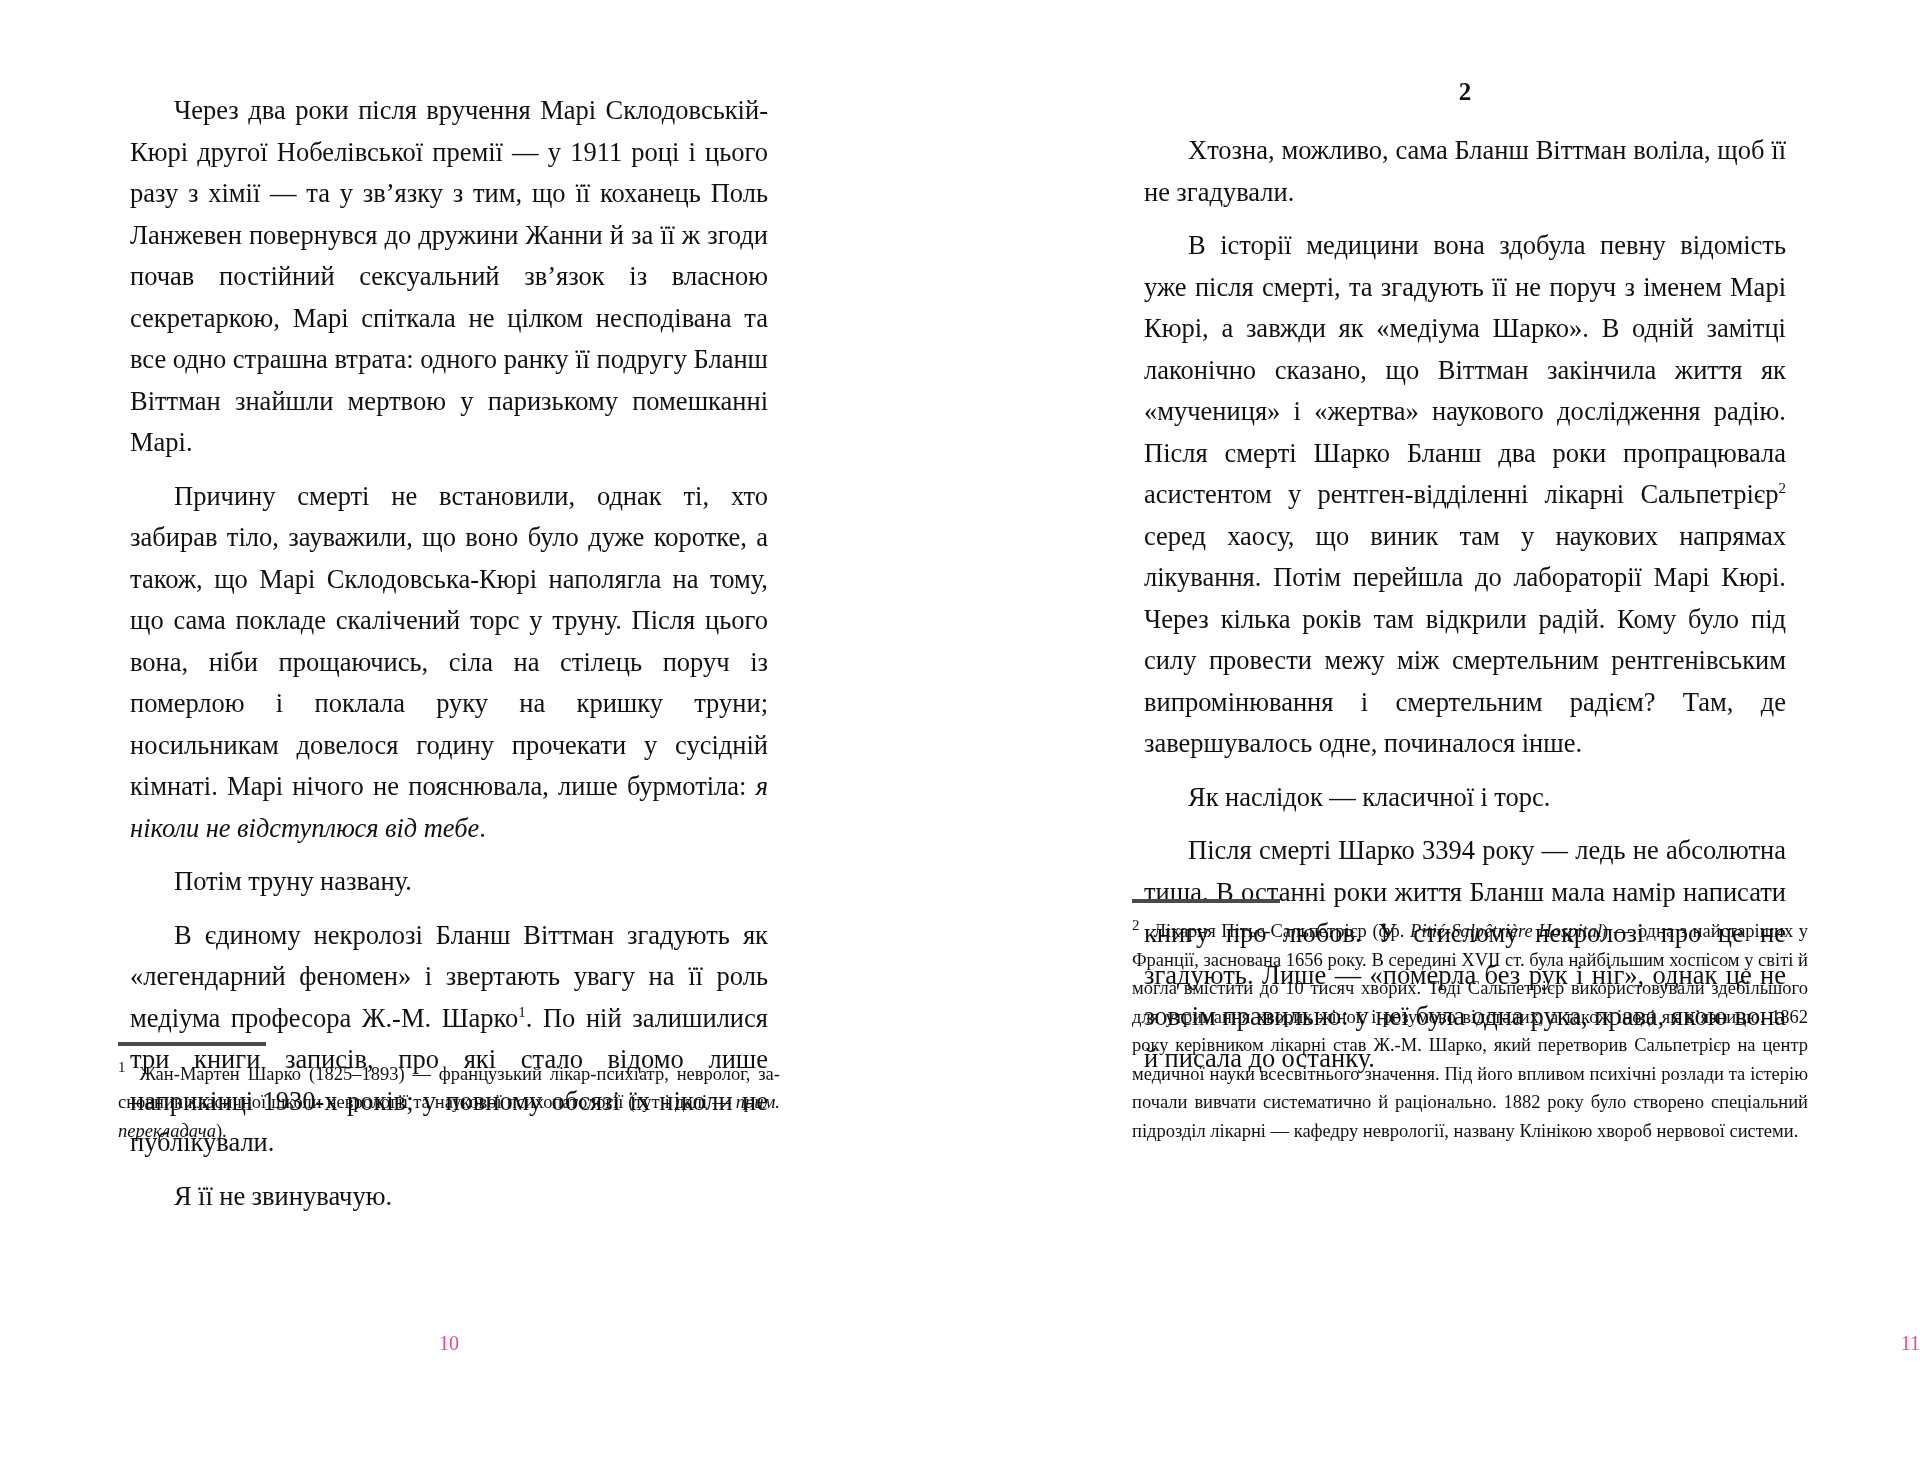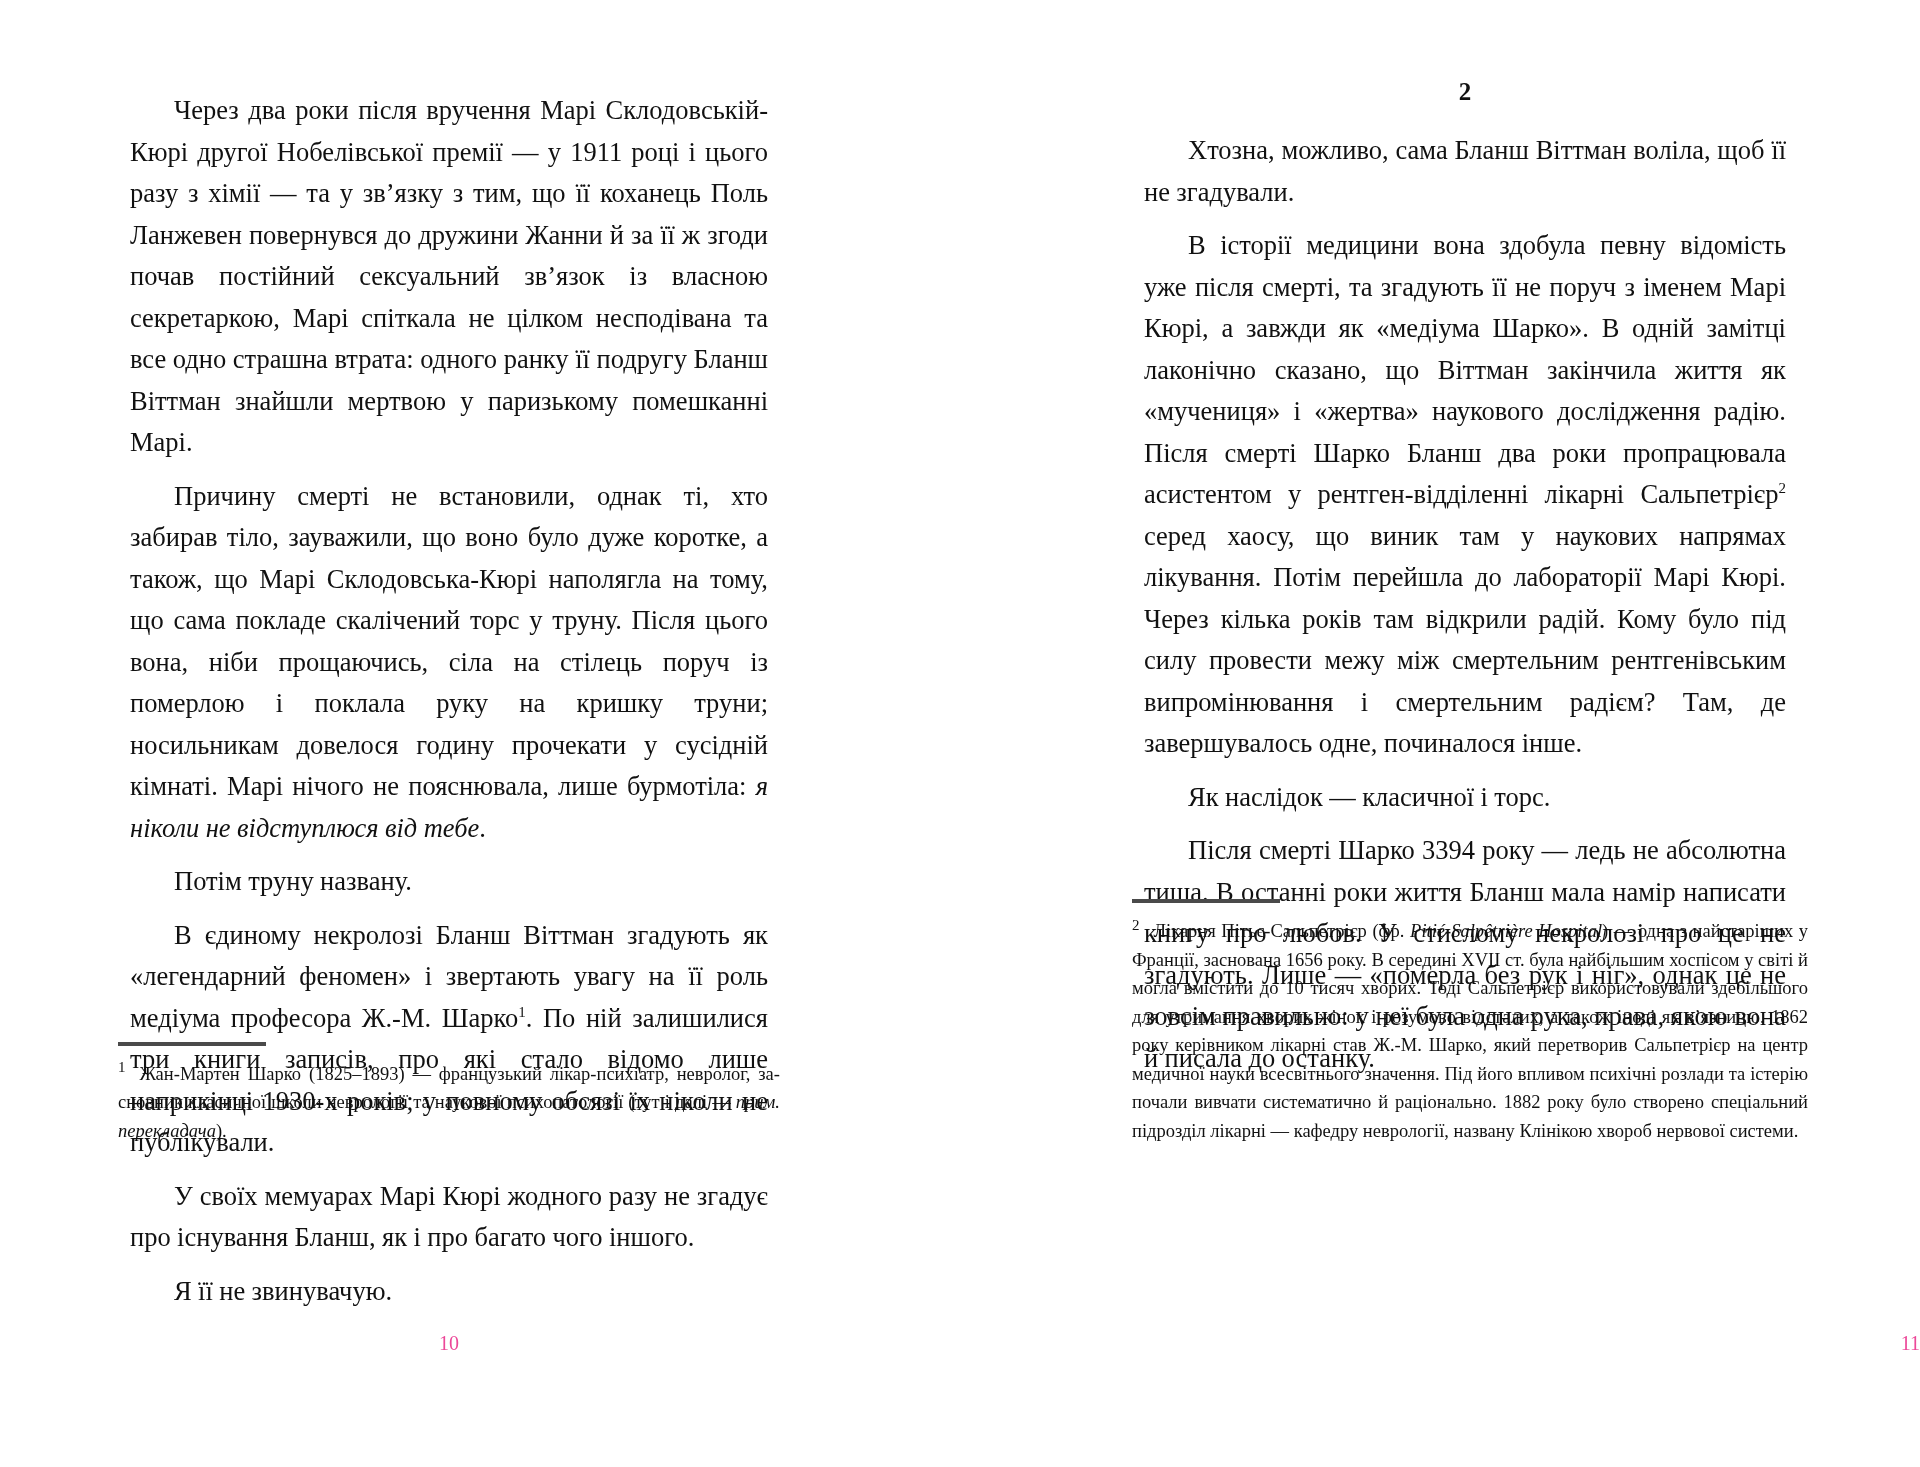--- a/index.html
+++ b/index.html
@@ -117,21 +117,20 @@
 
       <p class="body first">Через два роки після вручення Марі Склодовській-Кюрі другої Нобелівської премії — у 1911 році і цього разу з хімії — та у зв’язку з тим, що її коханець Поль Ланжевен повернувся до дружини Жанни й за її ж згоди почав постійний сексуаль­ний зв’язок із власною секретаркою, Марі спіткала не цілком несподівана та все одно страшна втрата: одного ранку її по­другу Бланш Віттман знайшли мертвою у паризькому по­мешканні Марі.</p>
 
 
       <p class="body"><span>Причину смерті не встановили, однак ті, хто забирав ті­ло, зауважили, що воно було дуже коротке, а також, що Марі Склодовська-Кюрі наполягла на тому, що сама покладе ска­лічений торс у труну. Після цього вона, ніби прощаючись, сіла на стілець поруч із померлою і поклала руку на кришку труни; носильникам довелося годину прочекати у сусідній кімнаті. Марі нічого не пояснювала, лише бурмотіла: </span><em>я ніко­ли не відступлюся від тебе</em><span>.</span></p>
 
       <p class="body">Потім труну названу.</p>
 
       <p class="body"><span>В єдиному некролозі Бланш Віттман згадують як «леген­дарний феномен» і звертають увагу на її роль медіума про­фесора Ж.-М. Шарко</span><sup class="fnref">1</sup><span>. По ній залишилися три книги записів, про які стало відомо лише наприкінці 1930-х років; у повно­му обсязі їх ніколи не публікували.</span></p>
 
-      <p class="body">У своїх мемуарах Марі Кюрі жодного разу не згадує про існування Бланш, як і про багато чого іншого.</p>
 
       <p class="body">Я її не звинувачую.</p>
     </div>
 
     <div class="footnote-block">
       <div class="footnote-rule"></div>
       <p class="footnote"><span class="fnum">1</span><span>Жан-Мартен Шарко (1825–1893) — французький лікар-психіатр, невролог, за­сновник класичної школи неврології та наукової психопатології (тут і далі — </span><em>прим. перекладача</em><span>).</span></p>
     </div>
 
     <div class="folio">10</div>

